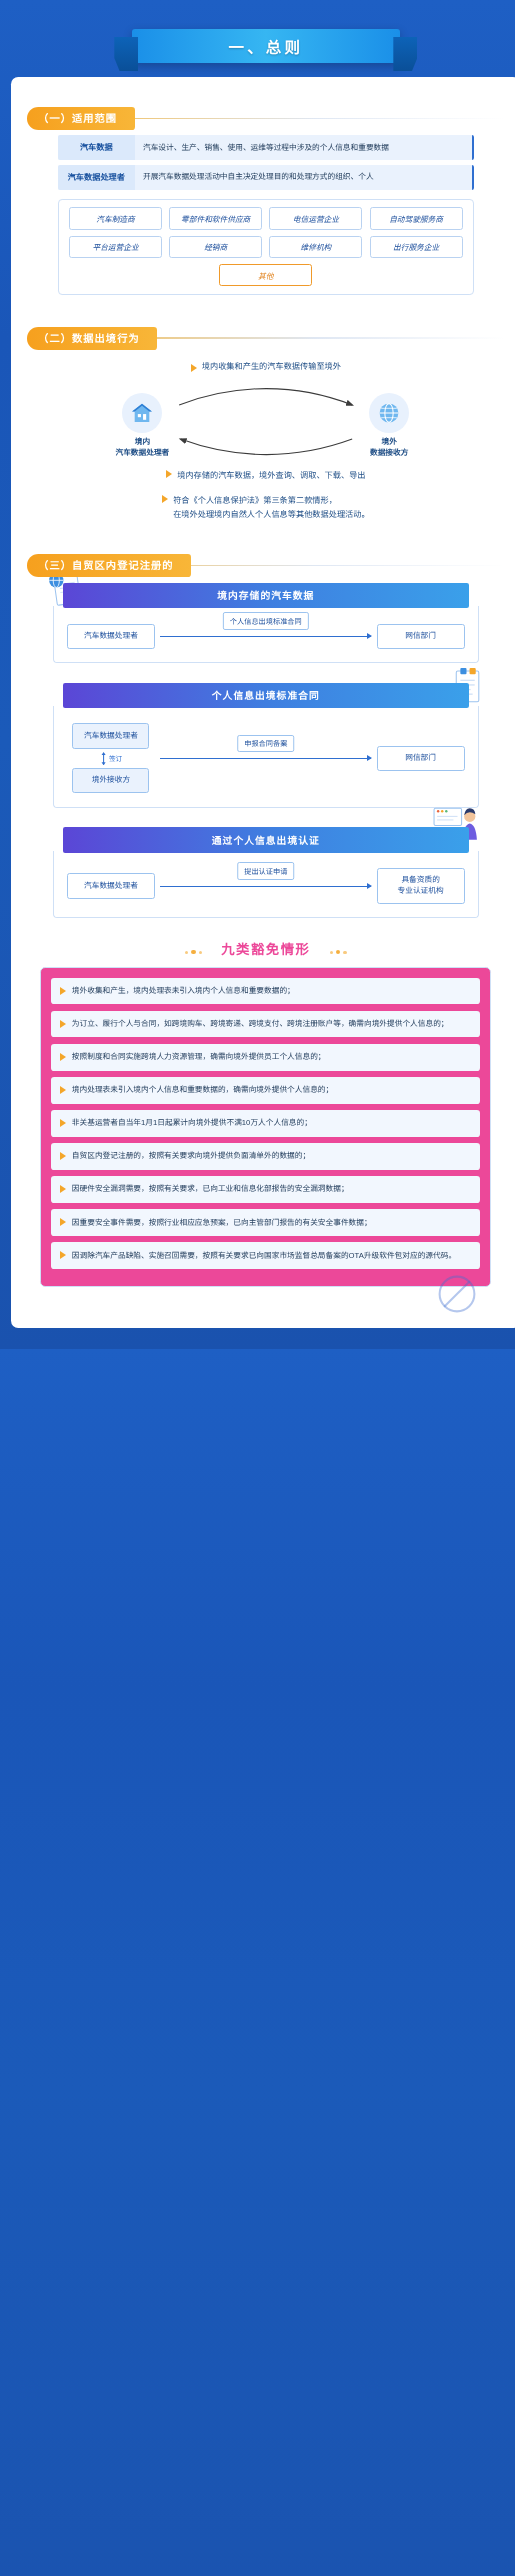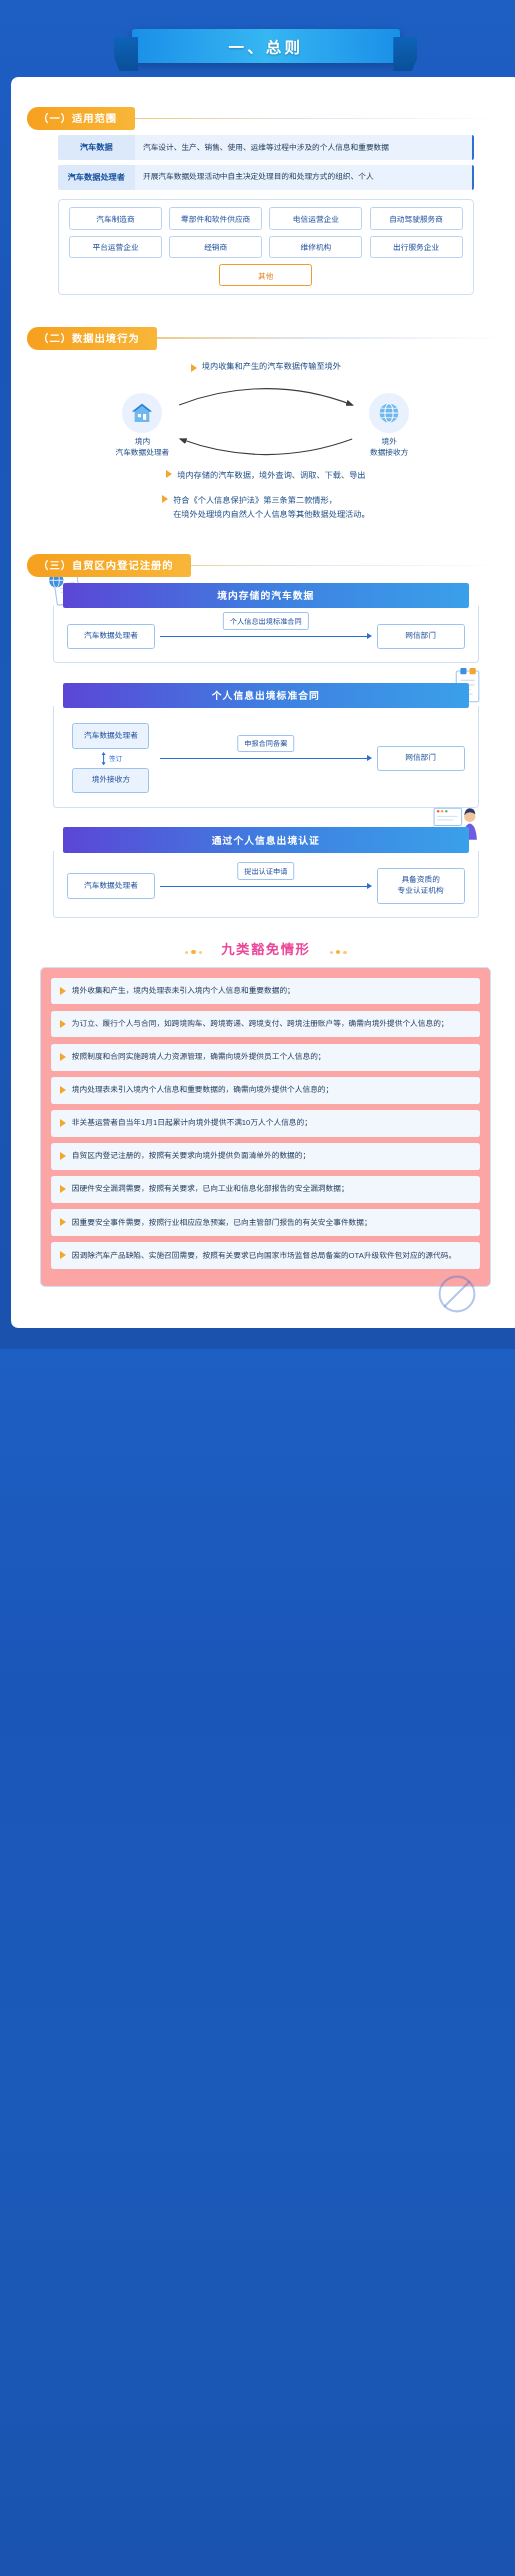--- a/index.html
+++ b/index.html
@@ -144,20 +144,21 @@
 
   .chips {
     margin: 9.3px 31px 0 31px;
     padding: 7.2px 8.2px;
     border: 0.5px solid #cfe0f6;
     border-radius: 4.1px;
     display: flex;
     flex-wrap: wrap;
     gap: 6.2px 7.2px;
     justify-content: center;
+    font-style: italic;
   }
   .chip {
     flex: 0 0 auto;
     min-width: 93px;
     text-align: center;
     padding: 4.6px 5.2px;
     border: 0.5px solid #b9d2f1;
     border-radius: 2.6px;
     color: #1d4f9c;
     font-size: 7.7px;
@@ -203,21 +204,21 @@
     text-align: center;
     top: 14.4px;
   }
   .node.left { left: 46px; }
   .node.right { right: 46px; }
   .node .label {
     margin-top: 3.1px;
     color: #1f4e86;
     font-size: 7.7px;
     line-height: 1.45;
-    font-weight: normal;
+    font-weight: bold;
   }
   .icon-circle {
     width: 40px; height: 40px;
     margin: 0 auto;
     border-radius: 50%;
     background: #e8f1fd;
     display: flex; align-items: center; justify-content: center;
   }
   .arcs { position: absolute; left: 0; top: 0; width: 100%; height: 88px; }
 
@@ -364,21 +365,21 @@
     margin: 0 1.5px;
     opacity: .9;
   }
   .dot.small { width: 3.1px; height: 3.1px; opacity: .6; }
 
   .exempt-box {
     border: 0.5px solid #cfe0f6;
     border-radius: 5.2px;
     margin: 0 13.4px;
     padding: 9.3px 10.3px 11.3px 10.3px;
-    background: #fca5a5;
+    background: #ec4899;
     position: relative;
   }
   .exempt-item {
     display: flex;
     gap: 6.2px;
     align-items: flex-start;
     background: #f2f7fe;
     border-radius: 3.1px;
     padding: 6.7px 8.2px;
     margin-bottom: 6.2px;

